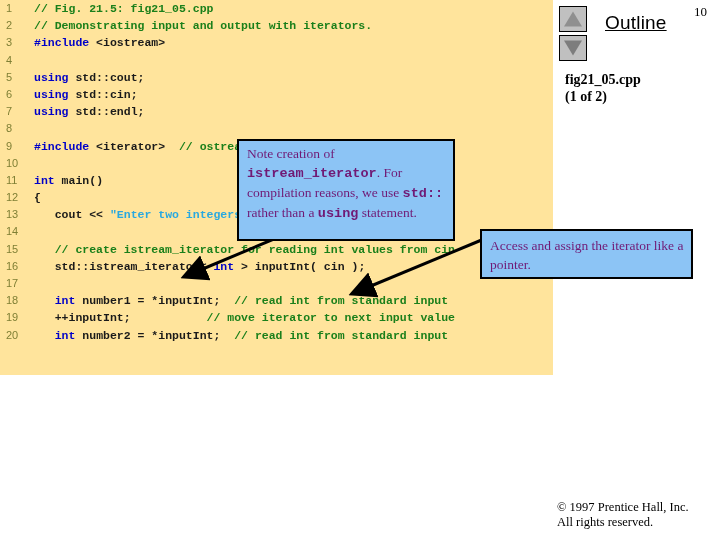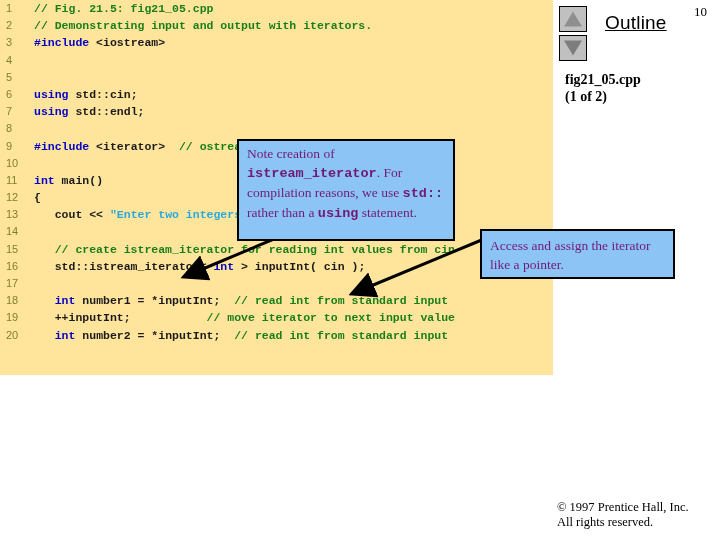--- a/index.html
+++ b/index.html
@@ -147,21 +147,21 @@
     top: 139px;
     width: 218px;
     height: 102px;
     font-size: 13.5px;
     line-height: 19px;
     padding: 3px 6px 0 8px;
   }
   #callout-2 {
     left: 480px;
     top: 229px;
-    width: 195px;
+    width: 213px;
     height: 50px;
     font-size: 13.5px;
     line-height: 19px;
     padding: 5px 6px 0 8px;
   }
   .mono-b {
     font-family: "Liberation Mono", "DejaVu Sans Mono", monospace;
     font-weight: bold;
     font-size: 13.5px;
   }
@@ -177,21 +177,21 @@
   }
 </style>
 </head>
 <body>
 
 <div id="code-panel">
     <div class="code-line"><span class="ln">1</span><span class="code-text"><span class="cmt">// Fig. 21.5: fig21_05.cpp</span></span></div>
     <div class="code-line"><span class="ln">2</span><span class="code-text"><span class="cmt">// Demonstrating input and output with iterators.</span></span></div>
     <div class="code-line"><span class="ln">3</span><span class="code-text"><span class="kw">#include</span><span class="pln"> &lt;iostream&gt;</span></span></div>
     <div class="code-line"><span class="ln">4</span><span class="code-text"></span></div>
-    <div class="code-line"><span class="ln">5</span></div>
+    <div class="code-line"><span class="ln">5</span><span class="code-text"><span class="kw">using</span><span class="pln"> std::cout;</span></span></div>
     <div class="code-line"><span class="ln">6</span><span class="code-text"><span class="kw">using</span><span class="pln"> std::cin;</span></span></div>
     <div class="code-line"><span class="ln">7</span><span class="code-text"><span class="kw">using</span><span class="pln"> std::endl;</span></span></div>
     <div class="code-line"><span class="ln">8</span><span class="code-text"></span></div>
     <div class="code-line"><span class="ln">9</span><span class="code-text"><span class="kw">#include</span><span class="pln"> &lt;iterator&gt;  </span><span class="cmt">// ostream_iterator and istream_iterator</span></span></div>
     <div class="code-line"><span class="ln">10</span><span class="code-text"></span></div>
     <div class="code-line"><span class="ln">11</span><span class="code-text"><span class="kw">int</span><span class="pln"> main()</span></span></div>
     <div class="code-line"><span class="ln">12</span><span class="code-text"><span class="pln">{</span></span></div>
     <div class="code-line"><span class="ln">13</span><span class="code-text"><span class="pln">   cout &lt;&lt; </span><span class="str">"Enter two integers: "</span><span class="pln">;</span></span></div>
     <div class="code-line"><span class="ln">14</span><span class="code-text"></span></div>
     <div class="code-line"><span class="ln">15</span><span class="code-text"><span class="cmt">   // create istream_iterator for reading int values from cin</span></span></div>

